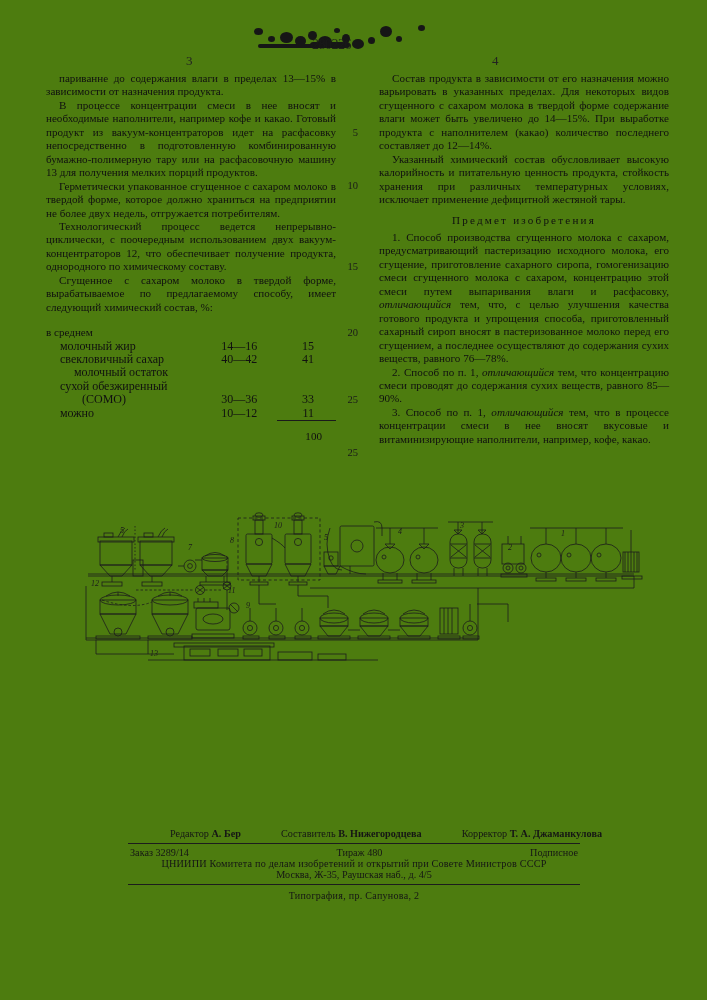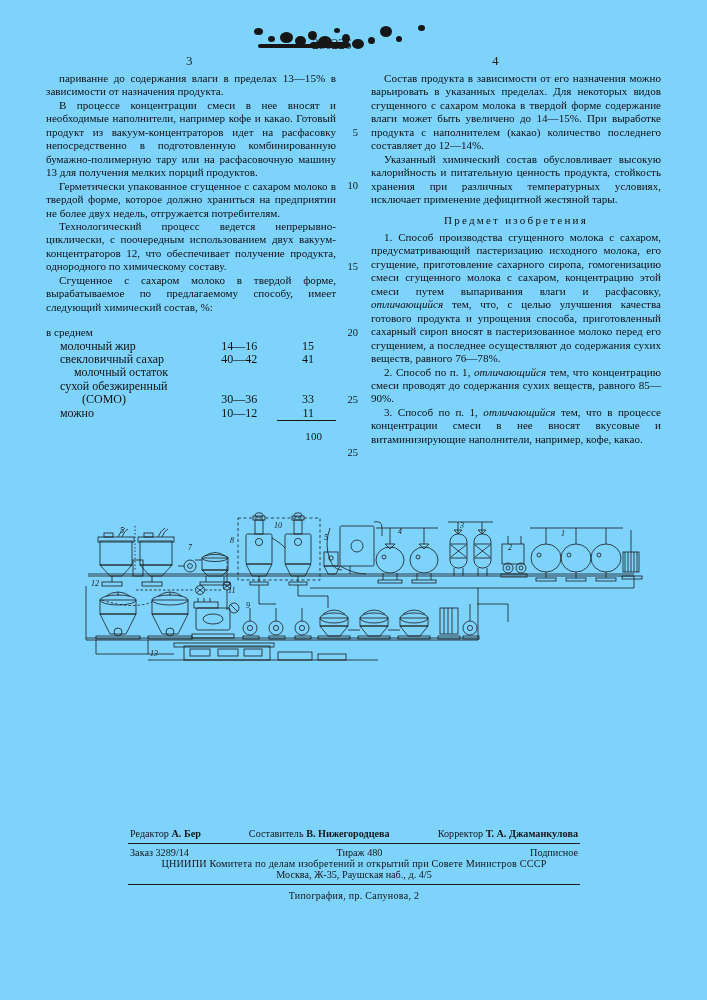--- a/index.html
+++ b/index.html
@@ -8,21 +8,21 @@
     background: #ffffff;
   }
   body {
     font-family: "Liberation Serif", "DejaVu Serif", serif;
     color: #111111;
   }
   #page {
     position: relative;
     width: 707px;
     height: 1000px;
-    background: #7dd3fc;
+    background: #4d7c0f;
     overflow: hidden;
   }
 
   
   #scan-header {
     position: absolute;
     left: 250px;
     top: 22px;
     width: 200px;
     height: 36px;
@@ -58,21 +58,21 @@
     position: absolute;
     top: 72px;
     width: 290px;
     font-size: 11.1px;
     line-height: 13.45px;
     text-align: justify;
     text-justify: inter-word;
     color: #101010;
   }
   #col-left  { left: 46px; }
-  #col-right { left: 371px; }
+  #col-right { left: 379px; }
 
   .col p {
     margin: 0;
     text-indent: 13px;
   }
   .col i, .col em { font-style: italic; }
 
   
   #composition {
     margin-top: 12px;
@@ -151,21 +151,21 @@
     font-size: 10.2px;
     color: #151515;
   }
   #credits {
     display: flex;
     justify-content: space-between;
     align-items: baseline;
     padding: 0 2px 4px 2px;
     white-space: nowrap;
   }
-  #credits .role  { font-weight: normal; }
+  #credits .role  { font-weight: normal; margin-left: 40px; }
   #credits .pname { font-weight: bold; }
   .rule {
     border-top: 1px solid #1c1c1c;
     height: 0;
     margin: 0;
   }
   #imprint {
     padding-top: 3px;
   }
   #imprint-row1 {

